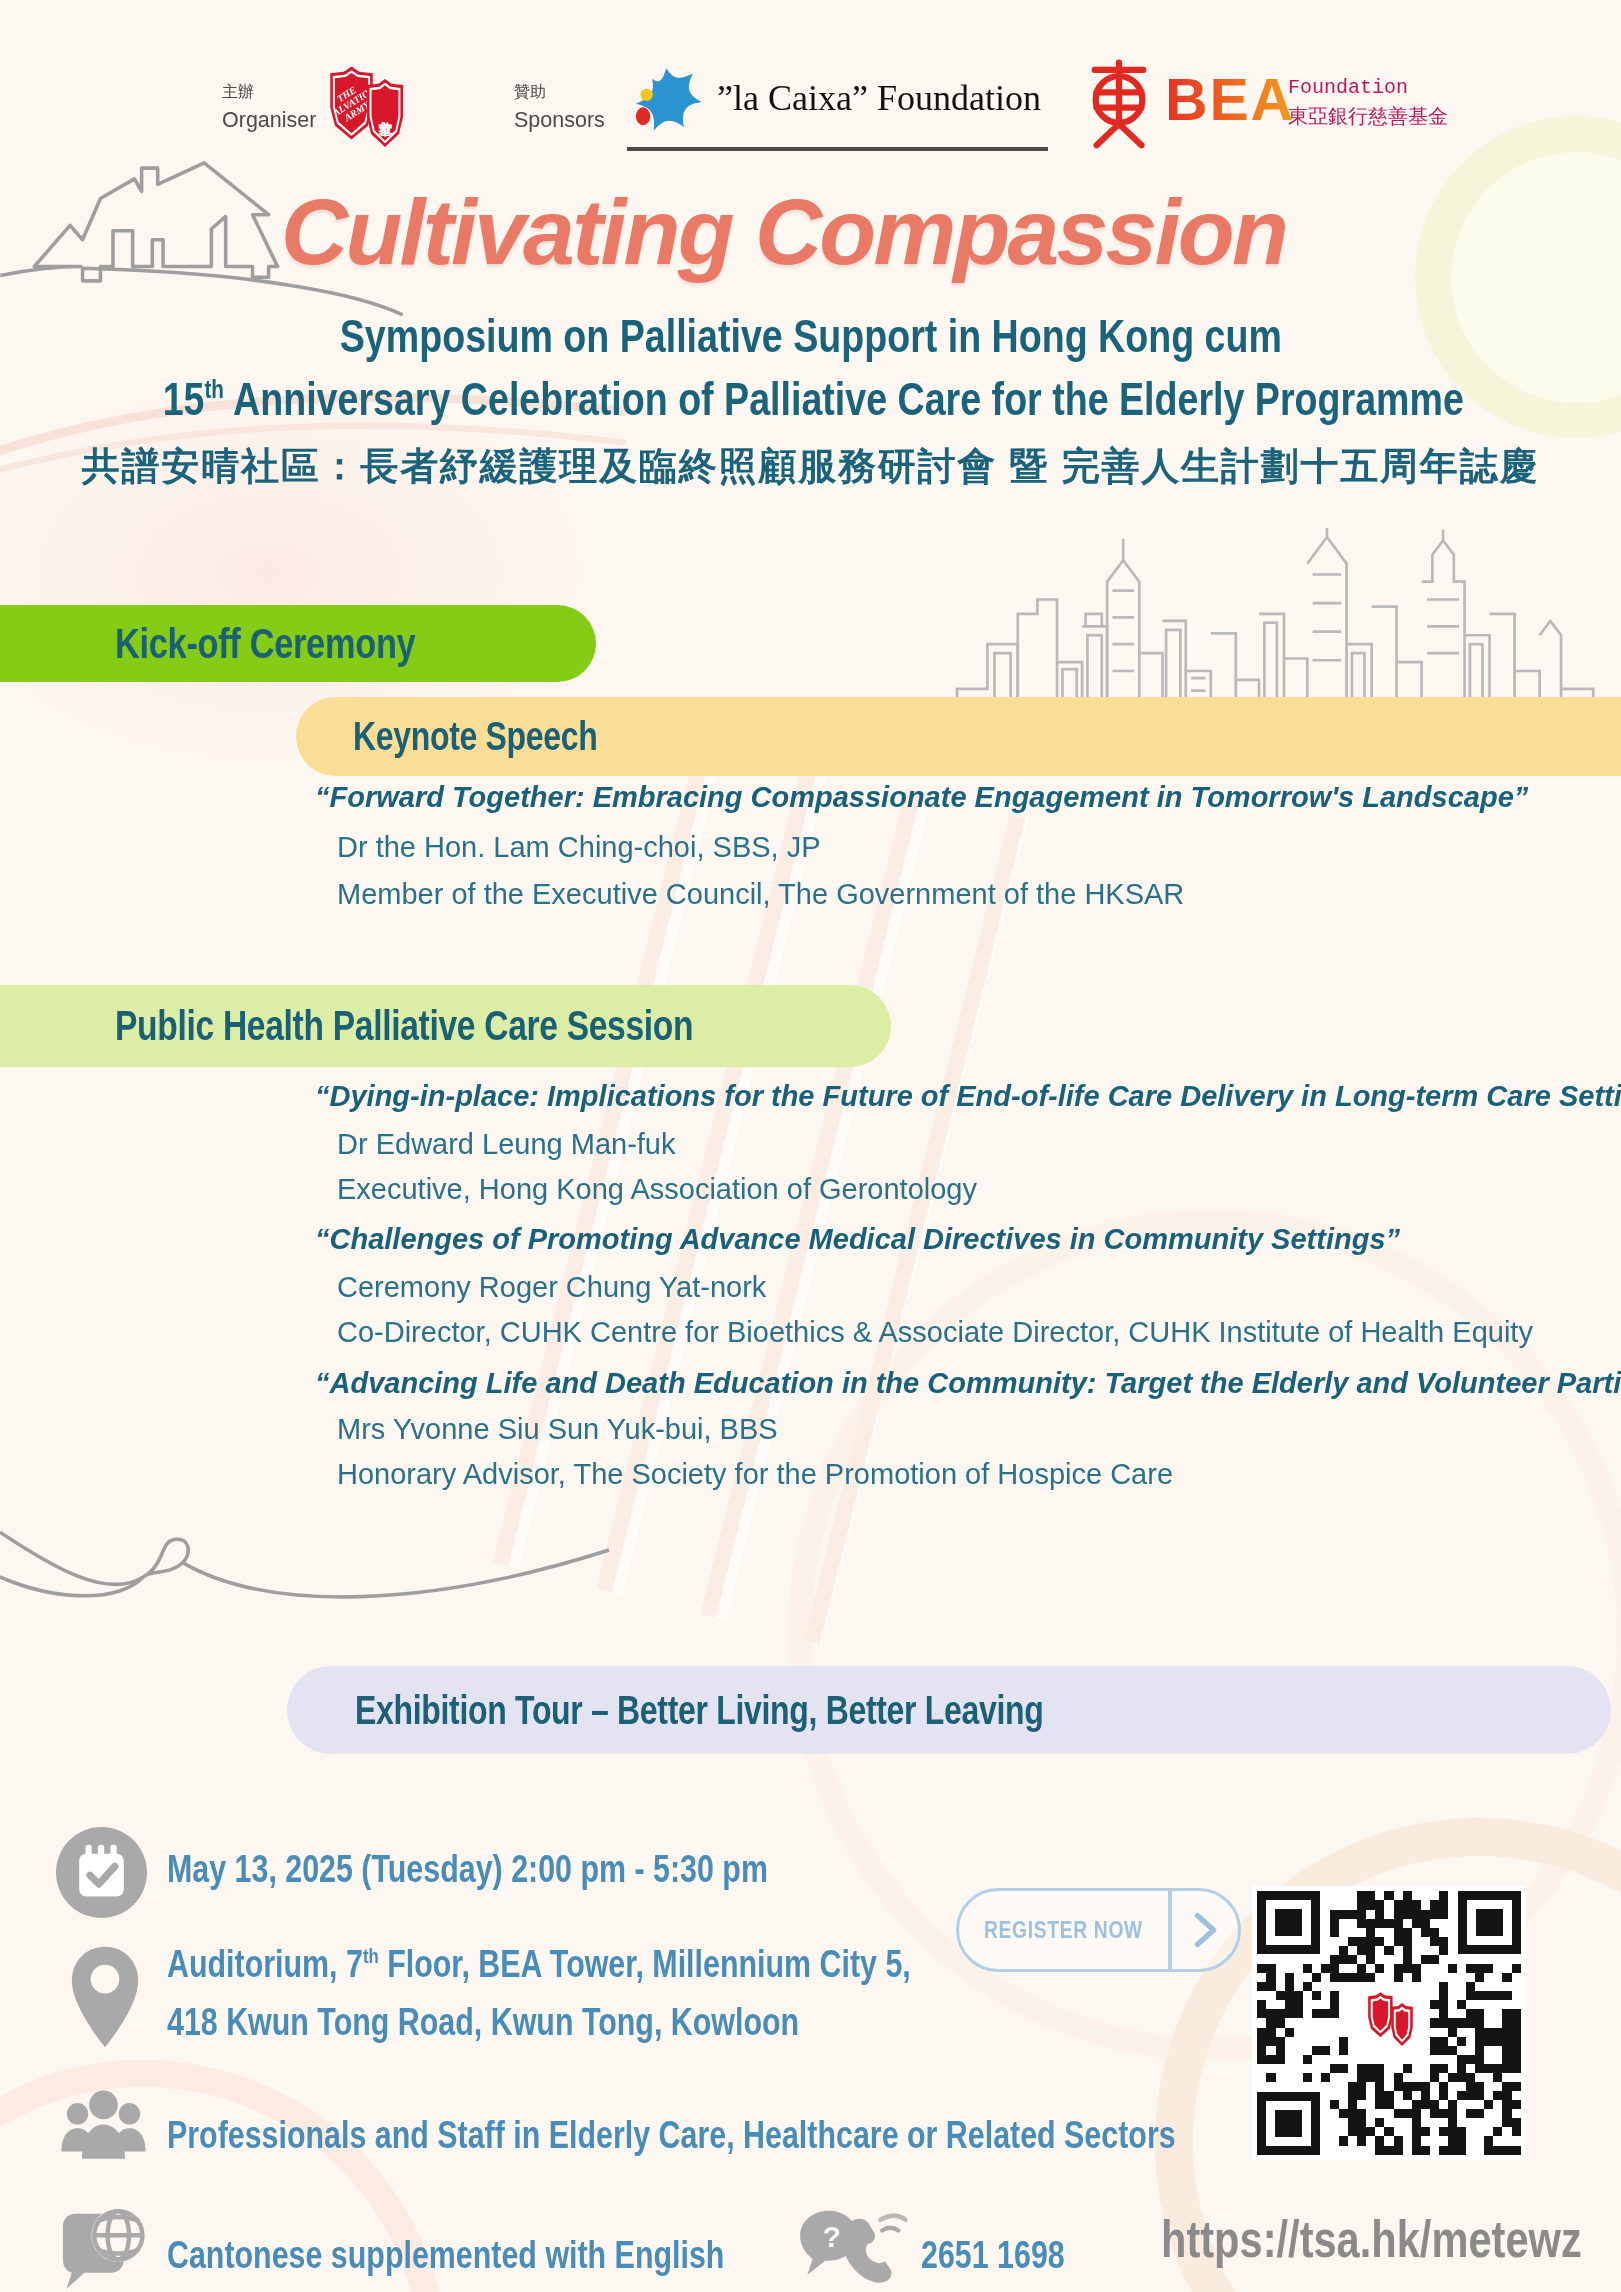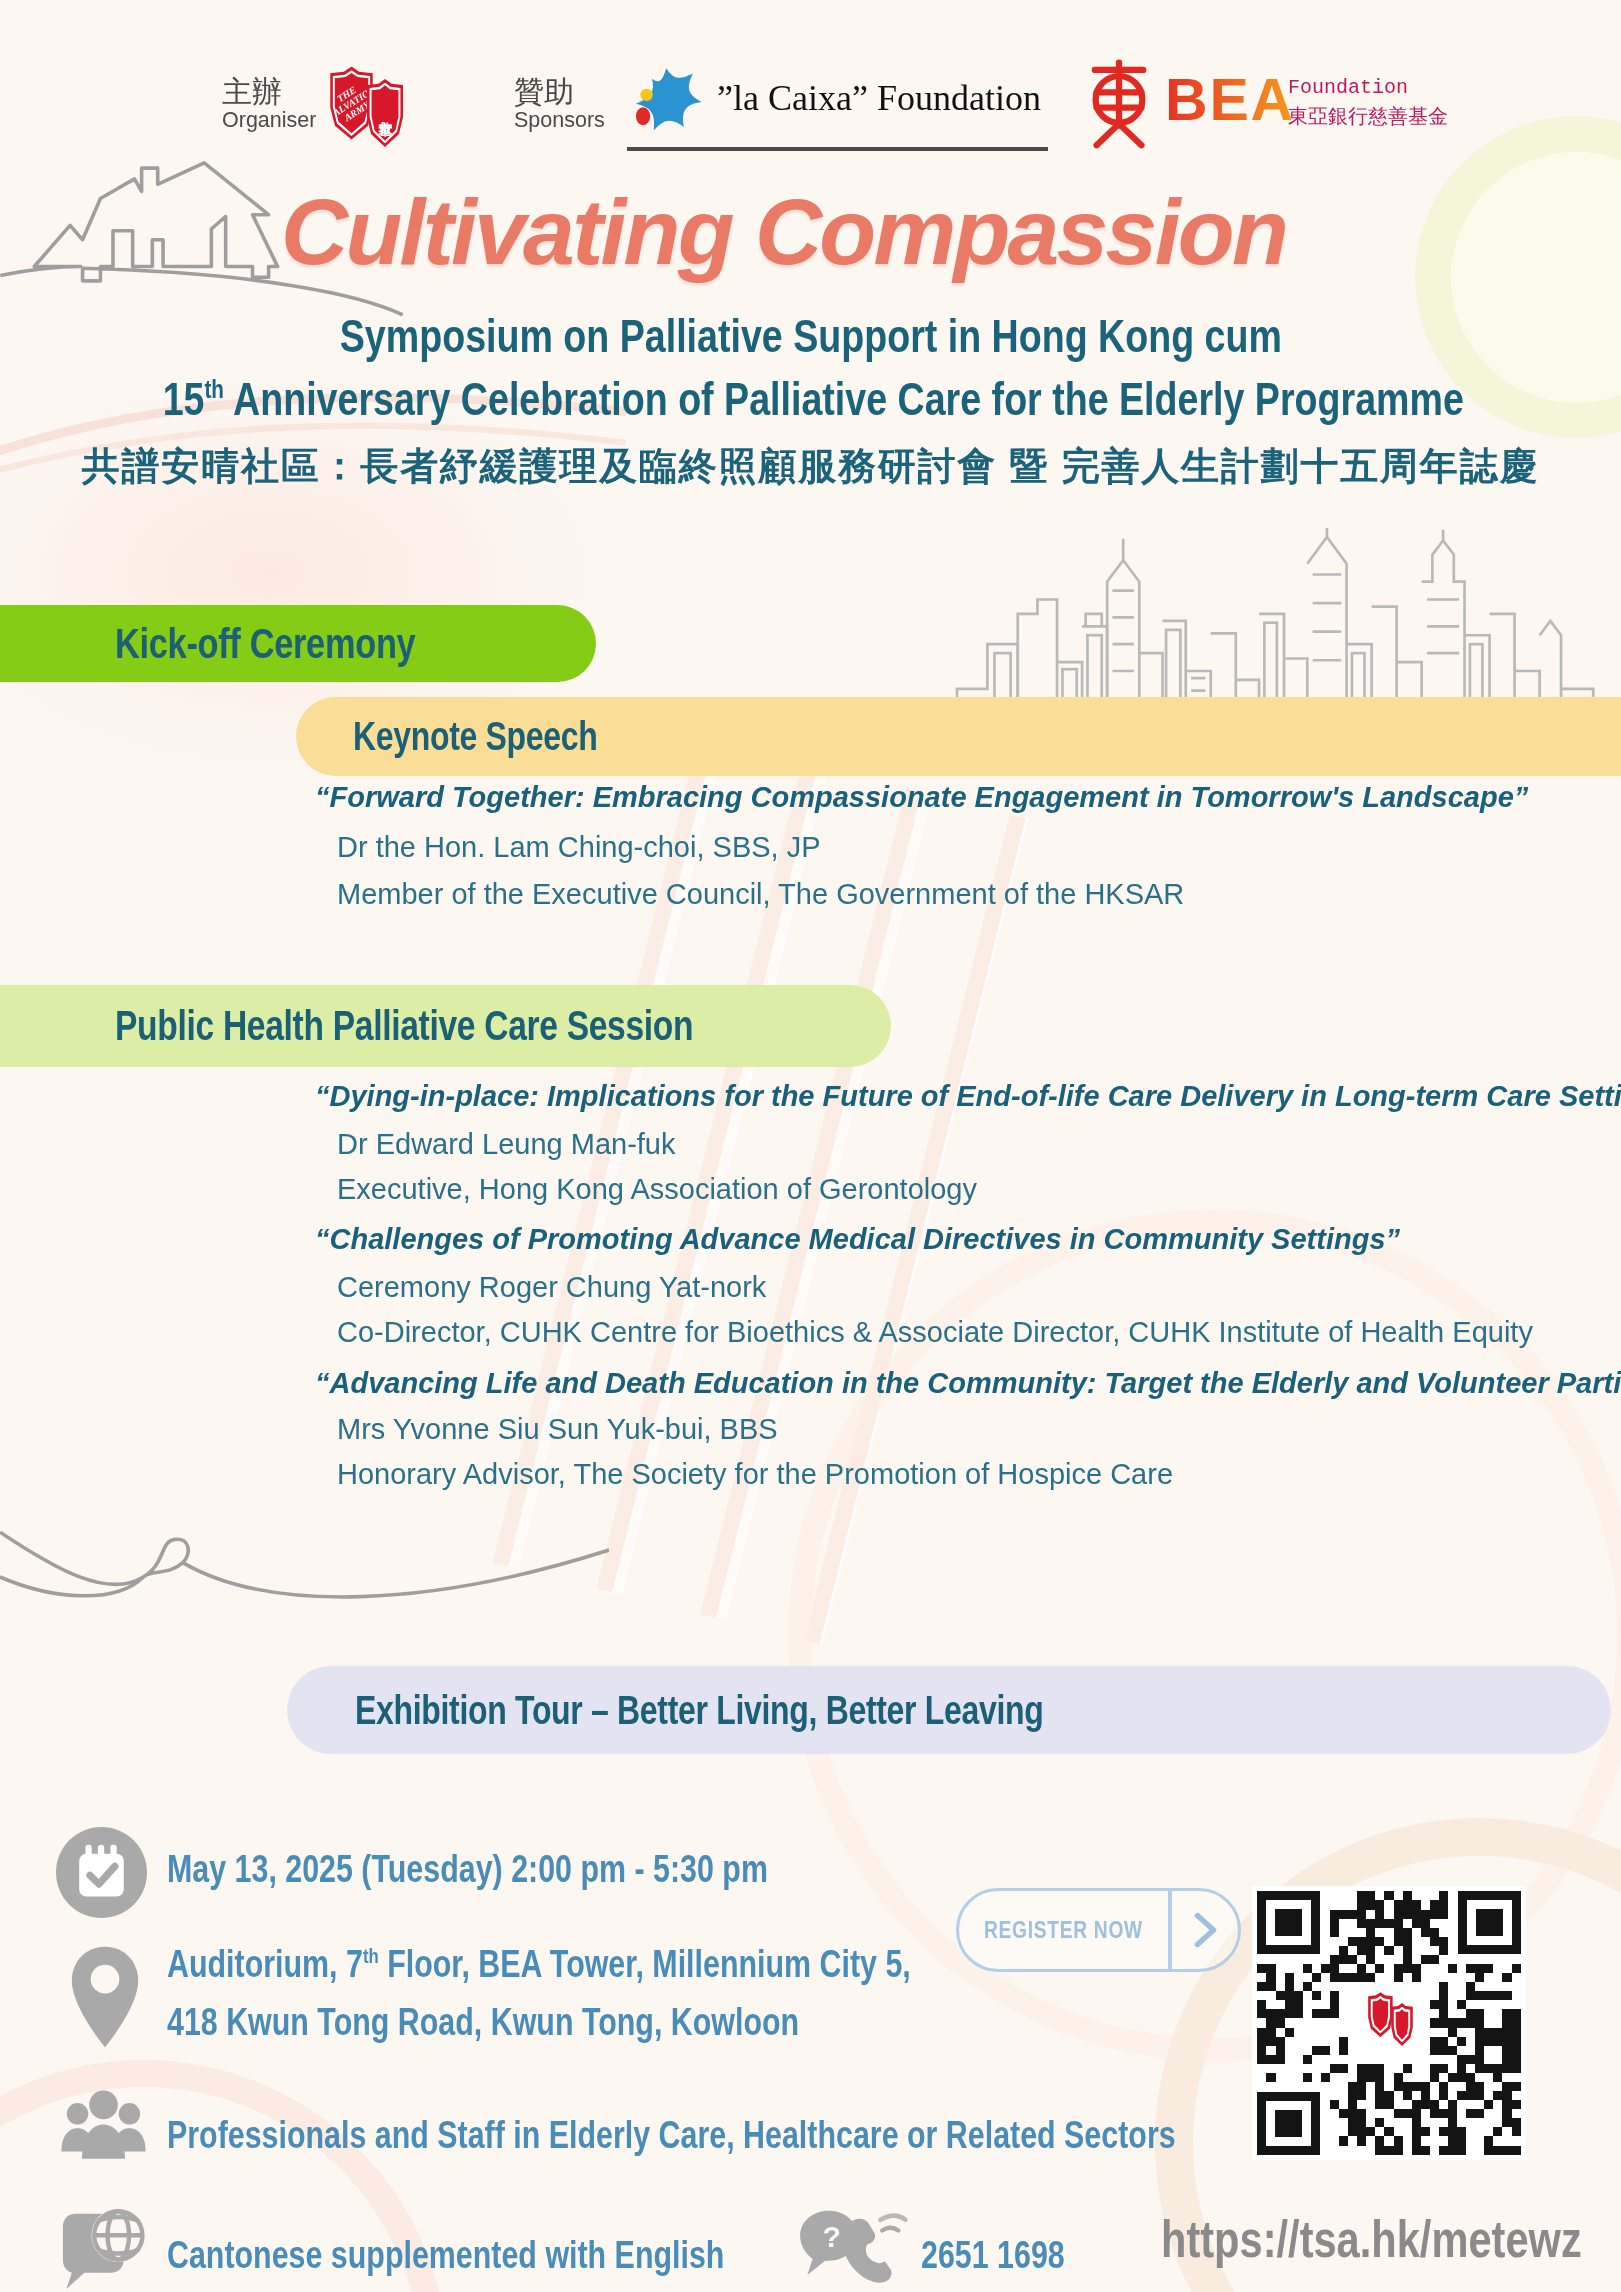--- a/index.html
+++ b/index.html
@@ -15,21 +15,21 @@
     background:radial-gradient(closest-side,#fbeae3 0%,rgba(251,234,227,0) 72%);}
   .streaks{left:555px;top:761px;width:376px;height:851px;opacity:.55;transform:rotate(14deg);
     background:repeating-linear-gradient(90deg,rgba(250,230,220,.0) 0 36px,rgba(248,224,212,.8) 36px 52px,rgba(255,255,255,.9) 52px 63px,rgba(250,230,220,0) 63px 107px);}
   .ring-peach{left:1155px;top:1818px;width:573px;height:573px;border-radius:50%;
     border:38px solid #f9ecdf;}
   .ring-pink-bl{left:-161px;top:2060px;width:555px;height:555px;border-radius:50%;
     border:27px solid #f9e6dc;opacity:.7;}
   .ring-mid{left:788px;top:1209px;width:806px;height:806px;border-radius:50%;
     border:23px solid #fbeee4;opacity:.55;}
   
-  .lbl-zh{font-size:30px;color:#4a4a4a;}
+  .lbl-zh{font-size:16px;color:#4a4a4a;}
   .lbl-en{font-size:21.5px;color:#4a4a4a;}
   .org-block{position:absolute;left:222px;top:77px;line-height:29px;}
   .spon-block{position:absolute;left:514px;top:77px;line-height:29px;}
   .sa-logo{position:absolute;left:322px;top:63px;width:99px;height:90px;}
   .shield{position:absolute;clip-path:polygon(50% 0%,63% 7%,86% 9%,86% 56%,78% 81%,50% 100%,22% 81%,14% 56%,14% 9%,37% 7%);background:#d7182a;}
   .shield .inner1{position:absolute;inset:3.6px;clip-path:inherit;background:#fff;}
   .shield .inner2{position:absolute;inset:6.3px;clip-path:inherit;background:#d7182a;
      display:flex;align-items:center;justify-content:center;}
   .sa-s1{left:0;top:3.6px;width:59px;height:73px;}
   .sa-s1 .txt{transform:rotate(-32deg);font-family:"Liberation Serif",serif;font-style:italic;

